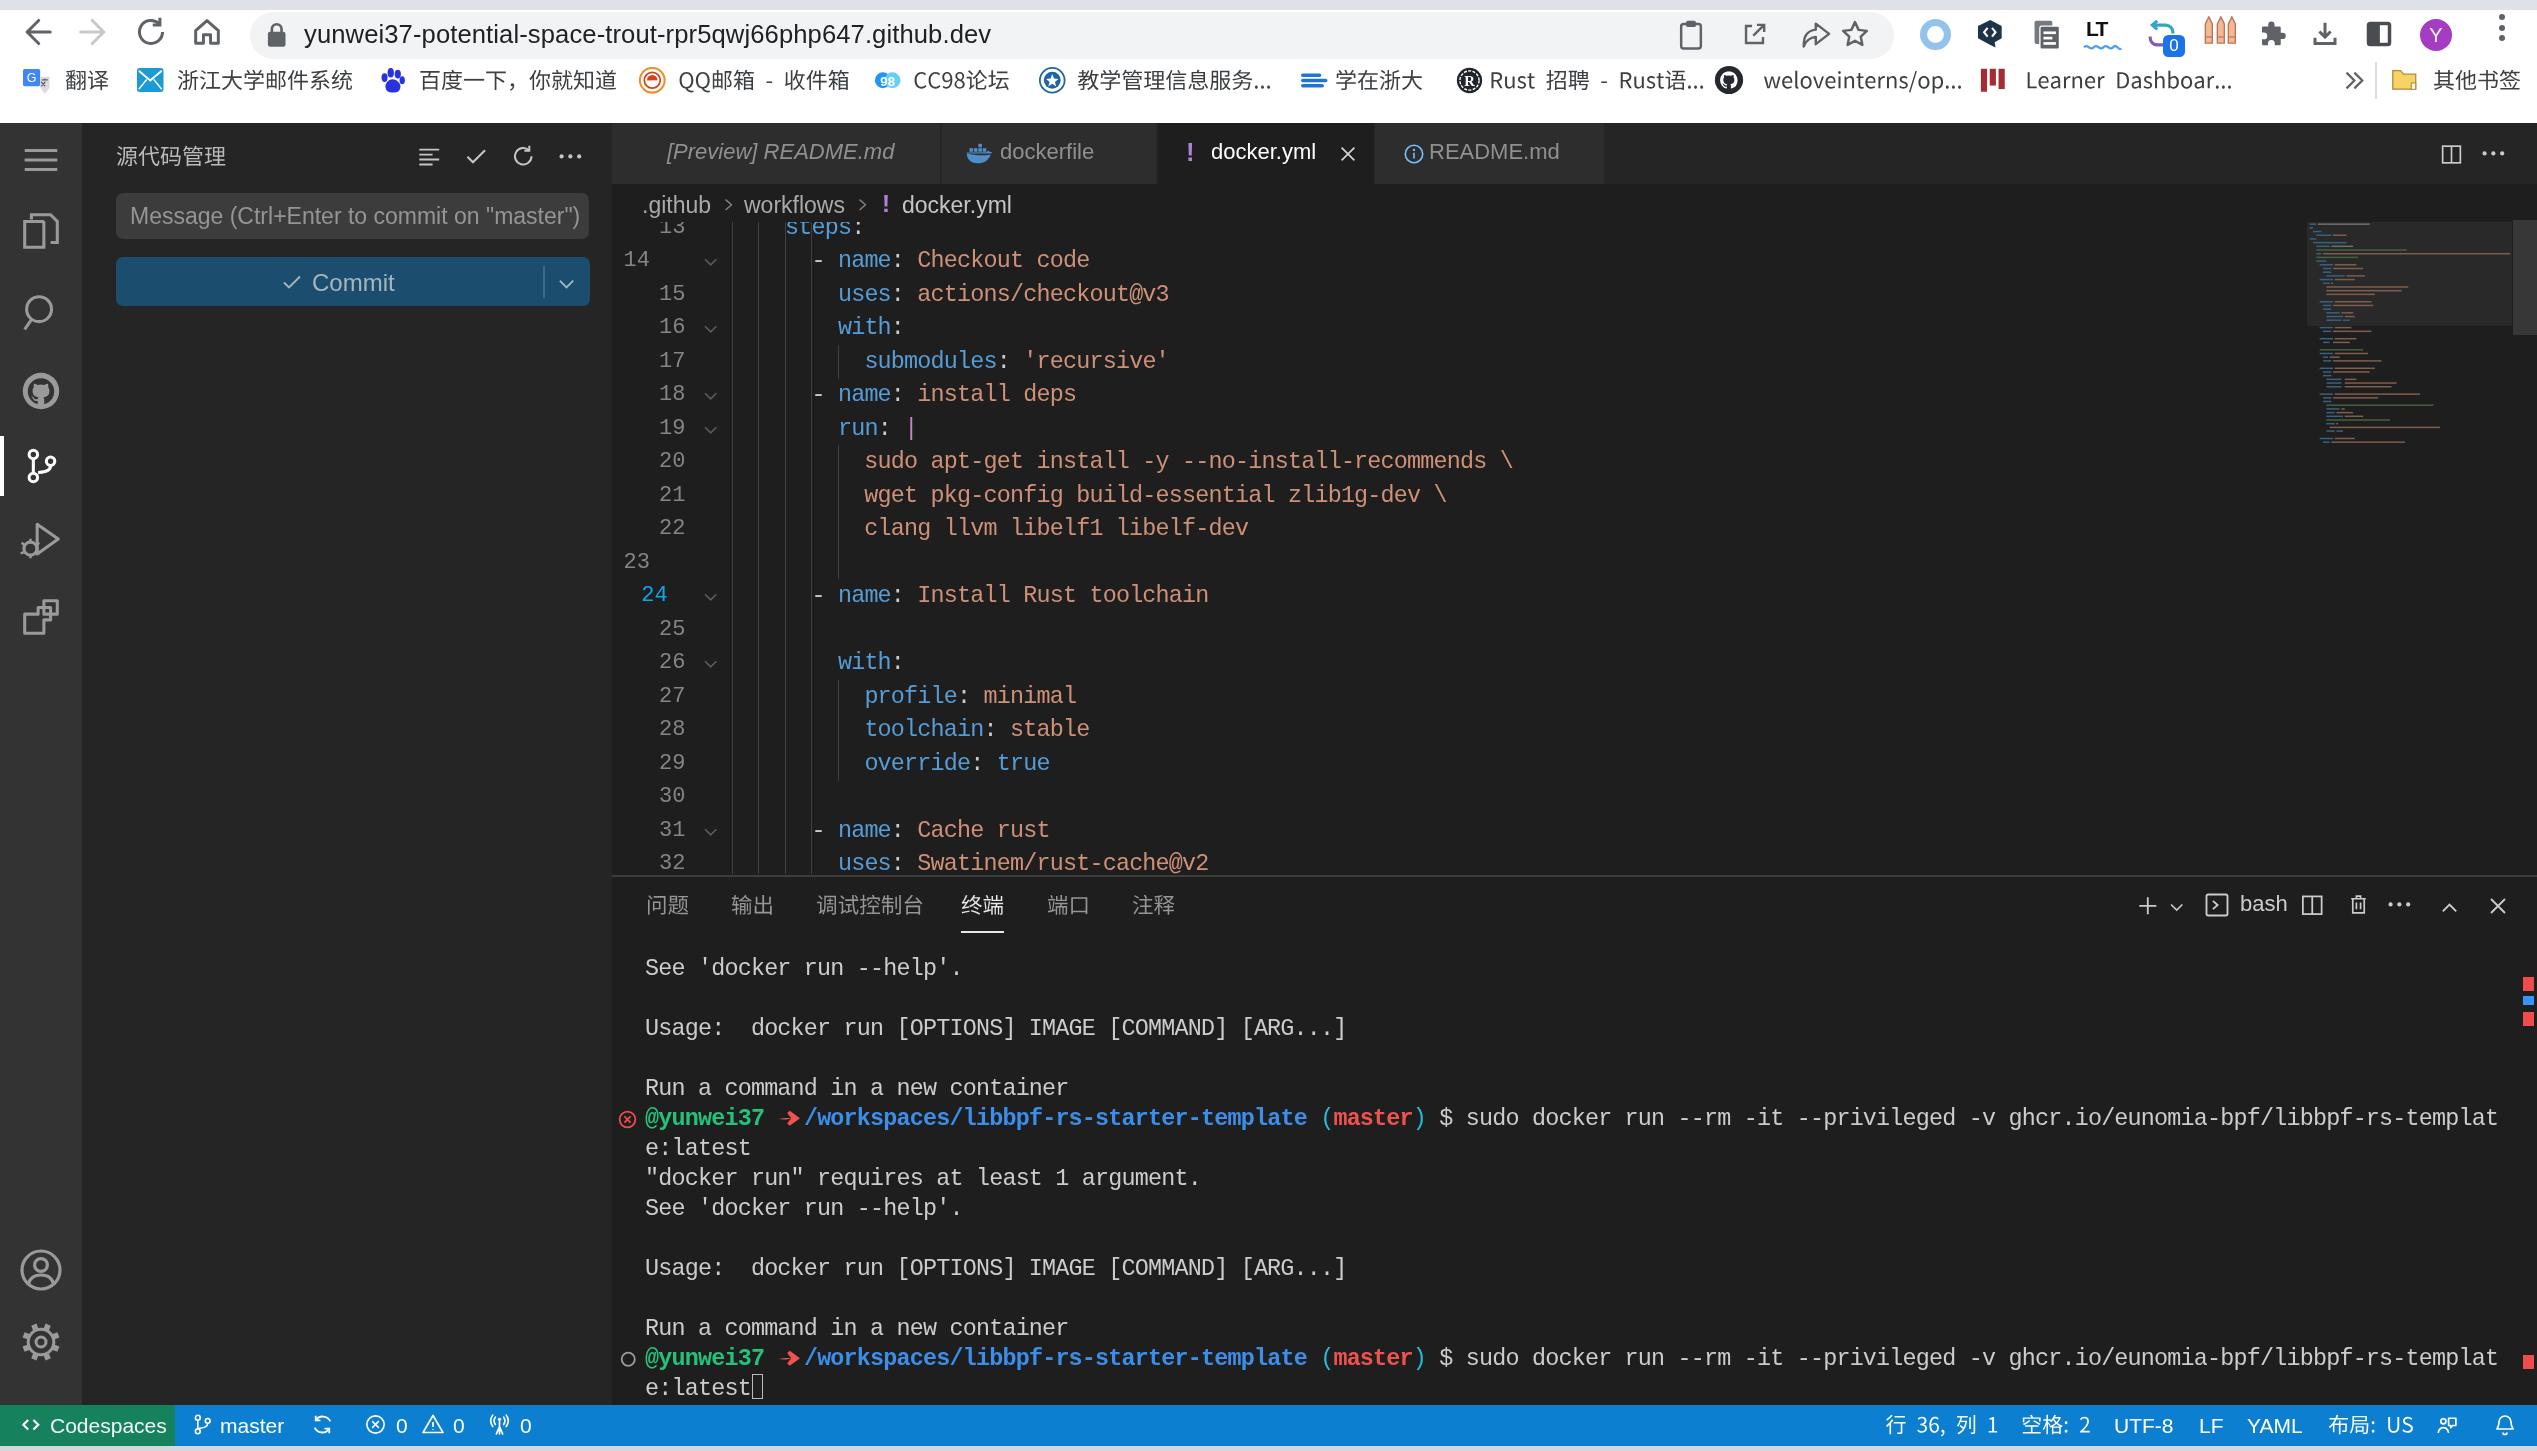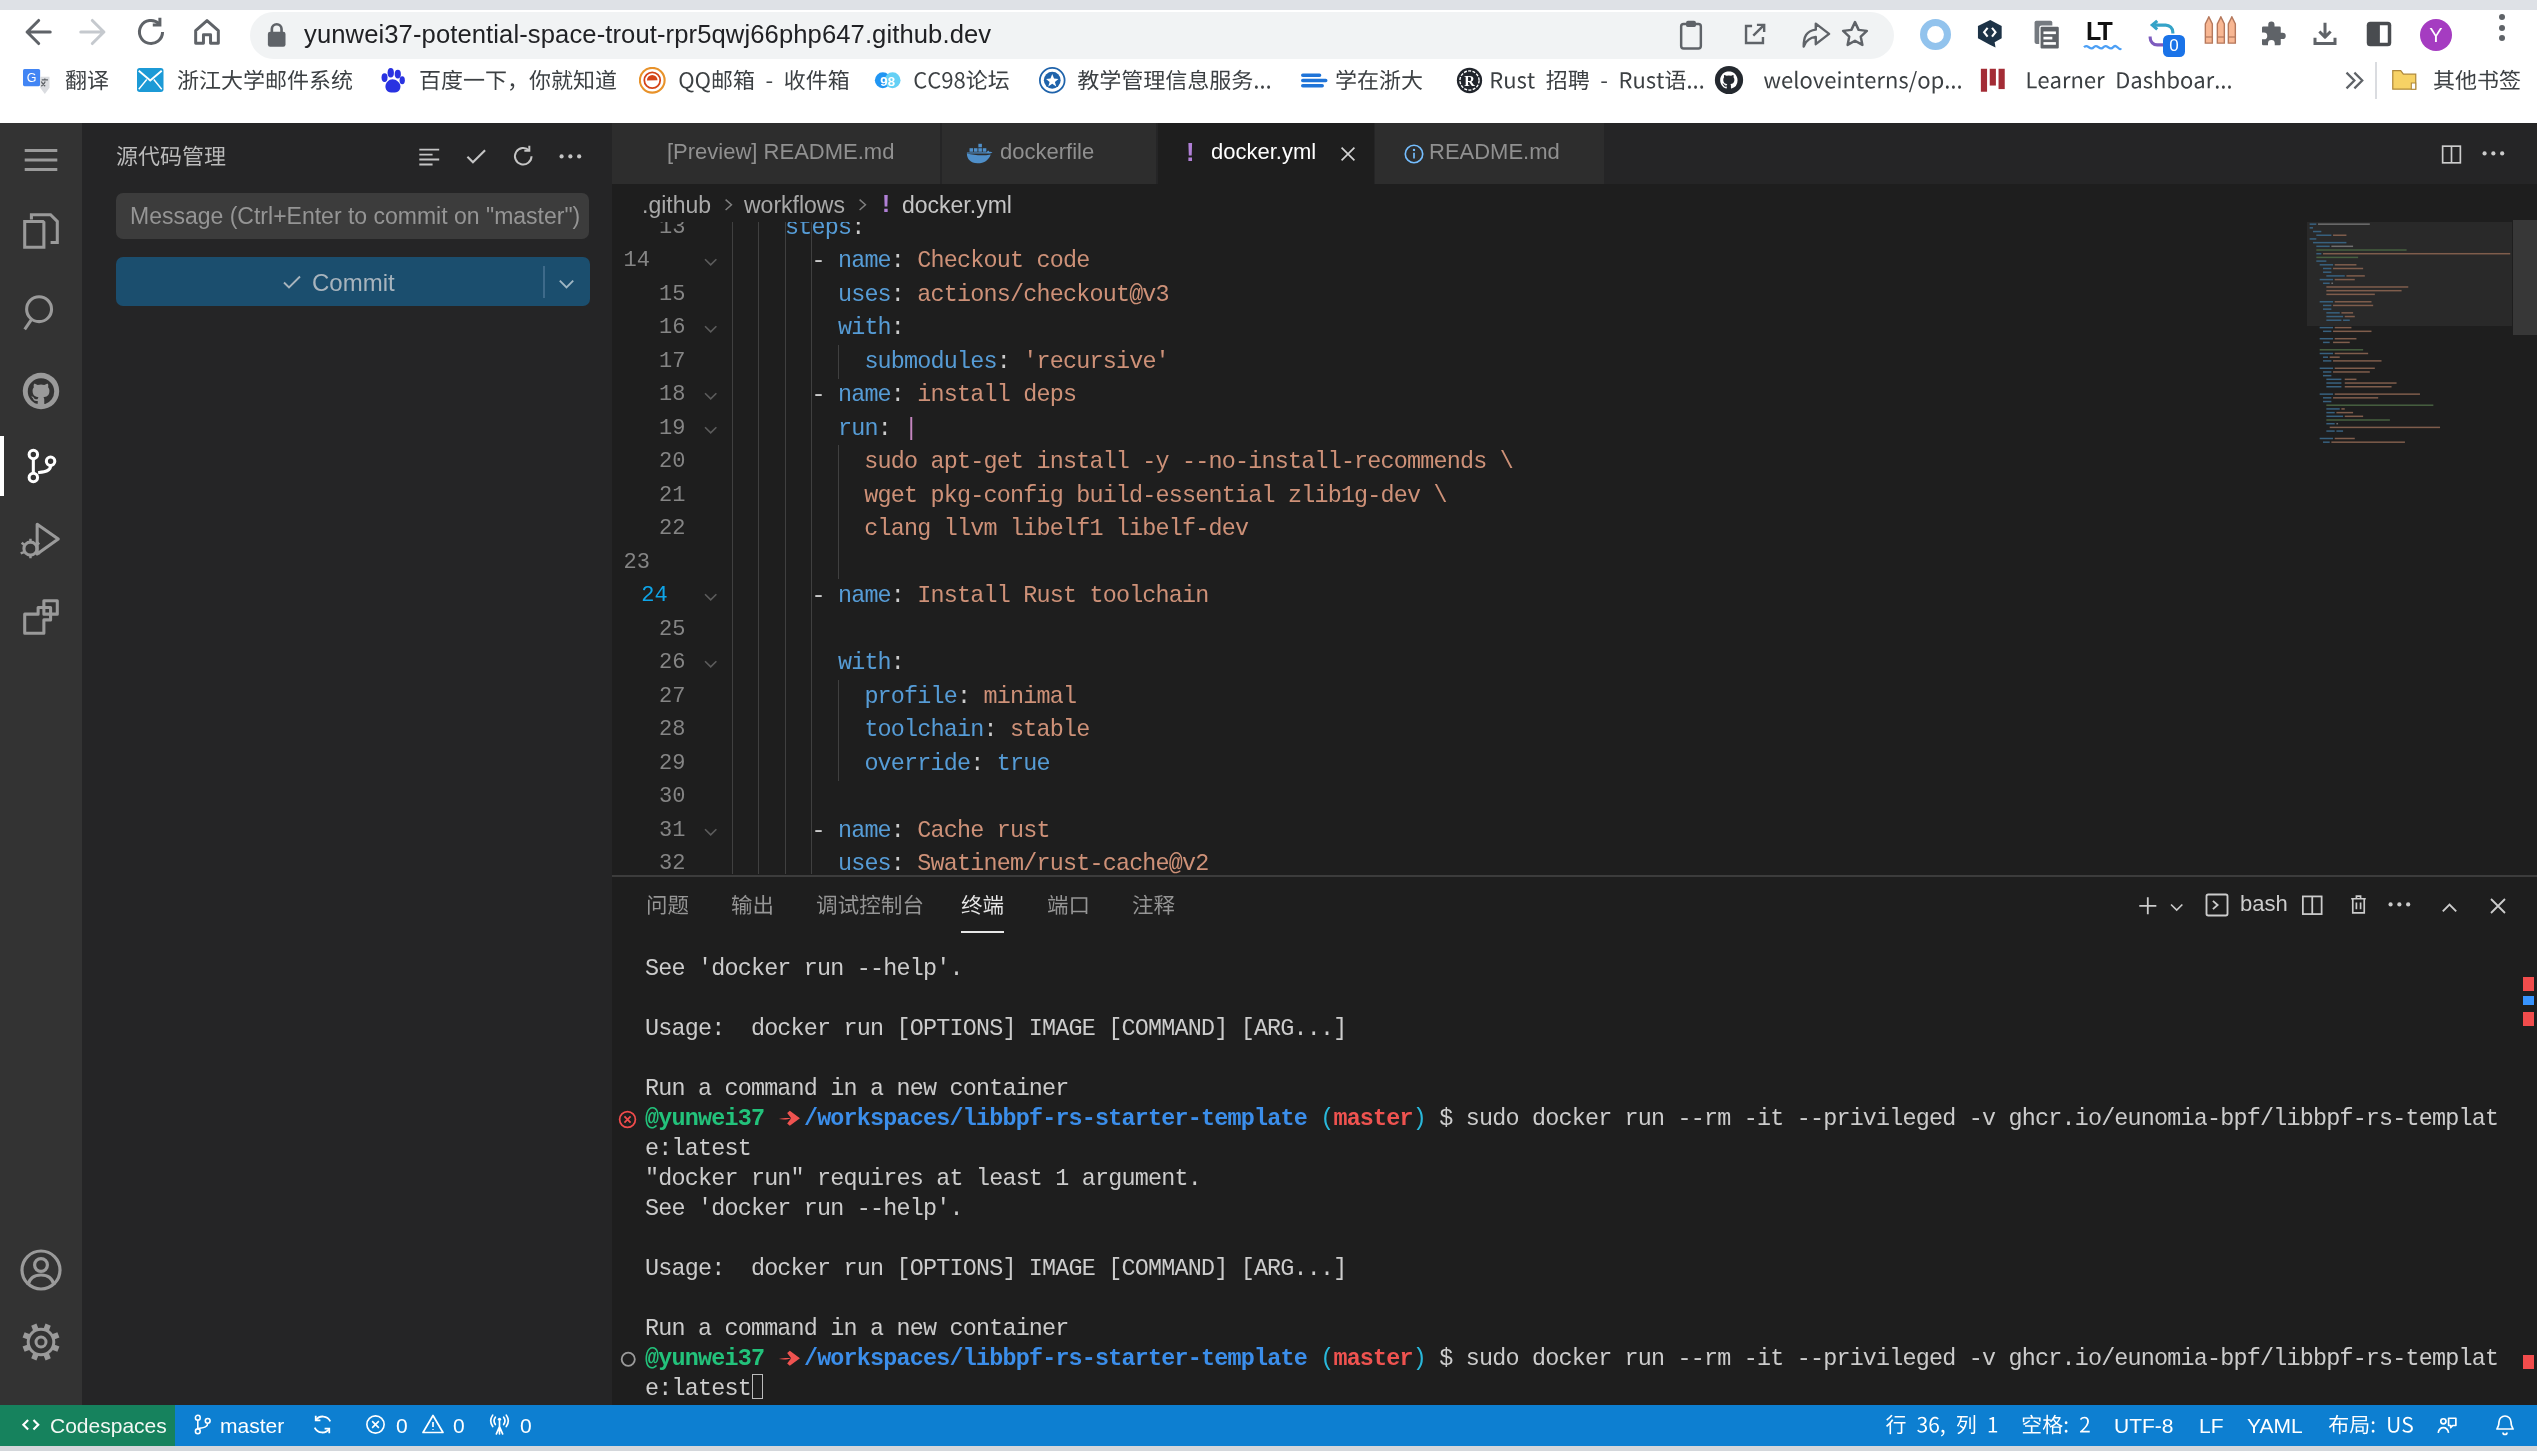--- a/index.html
+++ b/index.html
@@ -52,21 +52,21 @@
     <path d="M15 1 28 8v14l-8 4.5 1 6-7-3.5-13-7V8z" fill="#1d3347"></path>
     <path d="M12 10l-4 5 4 5M17 10l4 5-4 5" stroke="#fff" stroke-width="2.4" fill="none"></path>
   </svg>
 <svg class="a" style="left:2031px;top:18.5px" width="32" height="32" viewBox="0 0 36 36">
     <rect x="4" y="2" width="20" height="26" rx="2" fill="#757a80"></rect>
     <rect x="10" y="8" width="22" height="26" rx="2" fill="#5f6368" stroke="#fff" stroke-width="1.5"></rect>
     <rect x="14" y="14" width="14" height="3" fill="#fff"></rect>
     <rect x="14" y="20" width="10" height="3" fill="#fff"></rect>
     <rect x="14" y="26" width="14" height="3" fill="#fff"></rect>
   </svg>
-<div class="a" style="left:2086px;top:17px;font-weight:bold;font-size:25px;color:#111;letter-spacing:-1.8px">LT</div>
+<div class="a" style="left:2086px;top:17px;font-weight:bold;font-size:21px;color:#111;letter-spacing:-1.8px">LT</div>
 <svg class="a" style="left:2083px;top:42px" width="39" height="8.8" viewBox="0 0 44 10" fill="none" stroke="#4c9ff5" stroke-width="2.6">
     <path d="M1 6c4-5 7 5 11 0s7 5 11 0 7 5 11 0 7 5 9 1"></path>
   </svg>
 <svg class="a" style="left:2144px;top:17.6px" width="35" height="34" viewBox="0 0 24 24" fill="none">
     <path d="M7 5h8a5 5 0 0 1 5 5v1" stroke="#35a3c8" stroke-width="2.2"></path>
     <path d="M9 2 5.5 5 9 8" stroke="#35a3c8" stroke-width="2.2"></path>
     <path d="M17 19H9a5 5 0 0 1-5-5v-1" stroke="#7d5bbe" stroke-width="2.2"></path>
     <path d="M15 16l3.5 3-3.5 3" stroke="#7d5bbe" stroke-width="2.2"></path>
   </svg>
 <div class="a" style="left:2163px;top:35px;width:22px;height:22px;background:#1a73e8;border-radius:5.3px;color:#fff;font-size:17px;text-align:center;line-height:22px">0</div>
@@ -401,21 +401,21 @@
 <div style="position:absolute;left:543px;top:266px;width:1.8px;height:32px;background:#3e6a8a"></div>
 <svg class="a" style="left:555px;top:272px" width="23" height="23" viewBox="0 0 24 24" fill="none" stroke="#9fb6c3" stroke-width="2">
     <path d="M5 9l7 7 7-7"></path>
   </svg>
 <svg class="a" style="left:280px;top:270px" width="24" height="24" viewBox="0 0 24 24" fill="none" stroke="#a8b4bd" stroke-width="1.9">
     <path d="M4 12.5l5 5L20 6.5"></path>
   </svg>
 <div style="position:absolute;left:312px;top:269px;font-size:24px;color:#a8b4bd">Commit</div>
 <div style="position:absolute;left:612px;top:123px;width:1926px;height:62px;background:#252526"></div>
 <div style="position:absolute;left:612px;top:123px;width:328px;height:62px;background:#2d2d2d"></div>
-<div style="position:absolute;left:667px;top:139px;font-size:22px;color:#909090;">[Preview] README.md</div>
+<div style="position:absolute;left:667px;top:139px;font-size:22px;color:#909090;font-style:italic;">[Preview] README.md</div>
 <div style="position:absolute;left:942px;top:123px;width:214px;height:62px;background:#2d2d2d"></div>
 <svg class="a" style="left:966px;top:142px" width="26.5" height="23" viewBox="0 0 30 26">
     <g fill="#4f8fc9">
       <rect x="9" y="7" width="4" height="4"></rect>
       <rect x="14" y="7" width="4" height="4"></rect>
       <rect x="14" y="2" width="4" height="4"></rect>
       <rect x="4" y="7" width="4" height="4"></rect>
       <rect x="19" y="7" width="4" height="4"></rect>
       <path d="M1 13h26c1.5 0 2.6-.6 3-1 0 0-1.8-1.6-3.5-.7C26 9 24 10 23.6 11.6L1 12z"></path>
       <path d="M1 13c0 6 4 11 12 11s13-4 15-10c-9 2-18 1-27-1z"></path>

